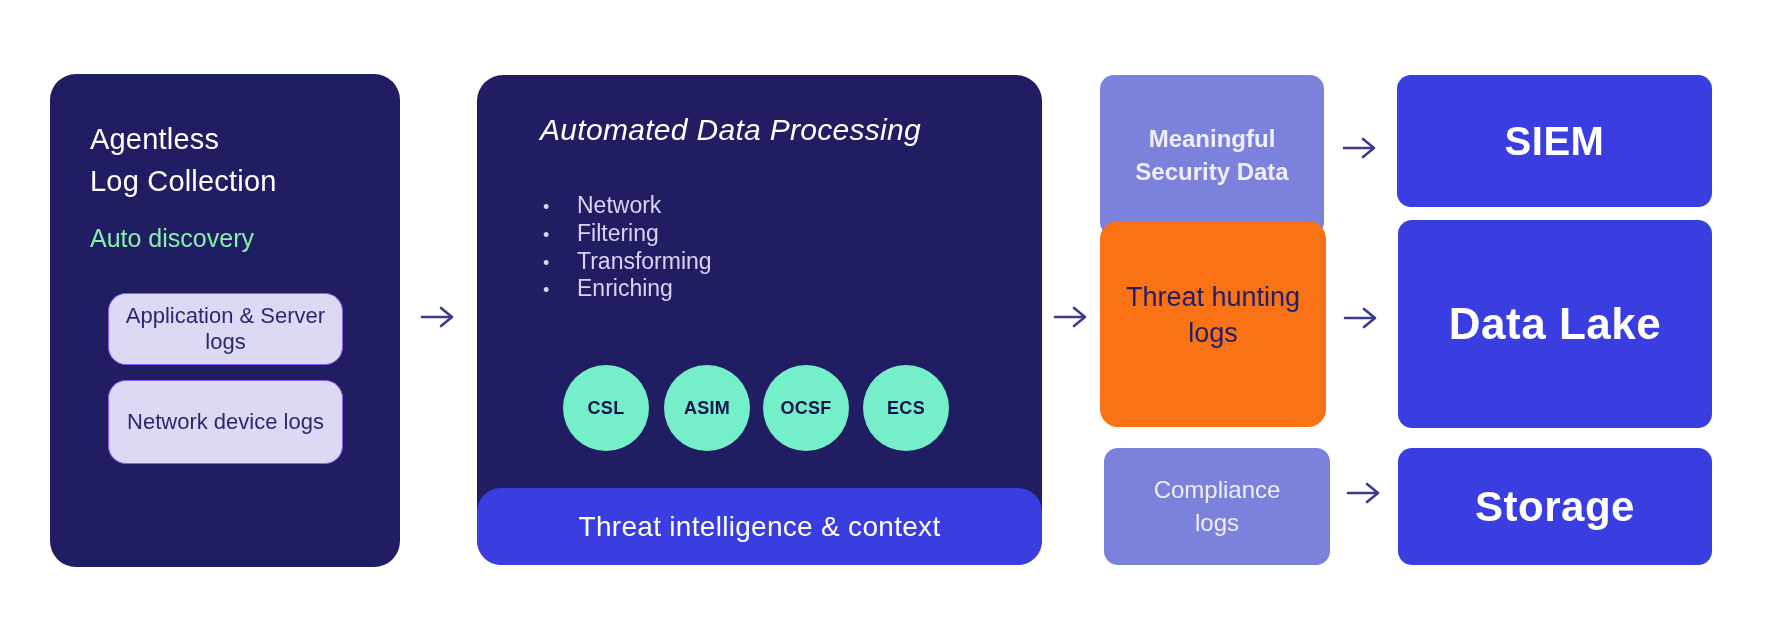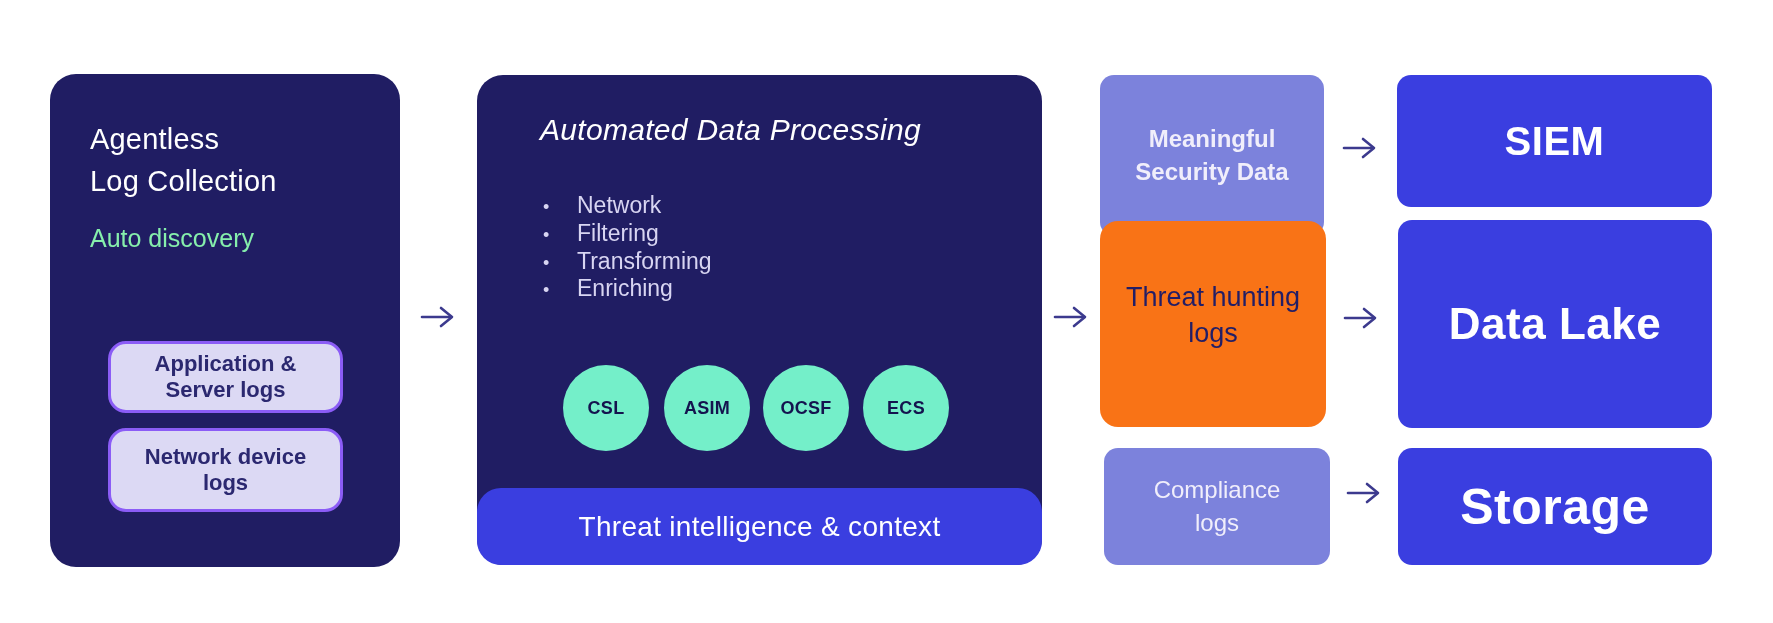--- a/index.html
+++ b/index.html
@@ -7,22 +7,22 @@
   .canvas{position:relative;width:1773px;height:623px;background:#ffffff;overflow:hidden;}
 
   
   .panel{position:absolute;background:#201d63;border-radius:26px;}
   .panel-collection{left:50px;top:74px;width:350px;height:493px;}
   .panel-processing{left:477px;top:75px;width:565px;height:490px;}
 
   .collection-title{position:absolute;left:40px;top:44px;color:#ffffff;font-size:29px;font-weight:500;line-height:1.45;letter-spacing:.2px;}
   .collection-subtitle{position:absolute;left:40px;top:150px;color:#86efac;font-size:25px;font-weight:400;}
 
-  .source-box{position:absolute;left:58px;width:235px;background:#dcd9f4;border:3px solid #8b5cf6;border-radius:18px;
-    display:flex;align-items:center;justify-content:center;text-align:center;color:#2b2870;font-size:22px;font-weight:700;line-height:1.2;box-sizing:border-box;padding:4px 10px;margin-top:48px;}
+  .source-box{position:absolute;left:58px;width:235px;background:#dcd9f4;border:1px solid #8b5cf6;border-radius:18px;
+    display:flex;align-items:center;justify-content:center;text-align:center;color:#2b2870;font-size:22px;font-weight:400;line-height:1.2;box-sizing:border-box;padding:4px 10px;}
   .source-1{top:219px;height:72px;}
   .source-2{top:306px;height:84px;}
   .source-3{top:388px;height:71px;}
 
   .processing-title{position:absolute;left:63px;top:38px;color:#ffffff;font-size:30px;font-weight:500;letter-spacing:.3px;font-style:italic;}
   .steps{position:absolute;left:66px;top:118px;}
   .step{display:flex;align-items:baseline;color:#d8d5f2;font-size:23px;line-height:25.8px;font-weight:400;}
   .step .dot{width:34px;font-size:18px;}
 
   .schema-circle{position:absolute;top:290px;width:86px;height:86px;border-radius:50%;background:#74efc9;
@@ -38,21 +38,21 @@
   
   .out-box{position:absolute;display:flex;align-items:center;justify-content:center;text-align:center;line-height:1.35;box-sizing:border-box;}
   .out-meaningful{left:1100px;top:75px;width:224px;height:161px;background:#7c82dc;border-radius:14px;color:#f0eefb;font-size:24px;font-weight:700;}
   .out-threat{left:1100px;top:221px;width:226px;height:206px;background:#f97316;border-radius:18px;color:#221e66;font-size:27px;font-weight:500;padding-bottom:18px;}
   .out-compliance{left:1104px;top:448px;width:226px;height:117px;background:#7c82dc;border-radius:14px;color:#f0eefb;font-size:24px;font-weight:400;}
 
   
   .dest-box{position:absolute;background:#3a3ee0;border-radius:14px;display:flex;align-items:center;justify-content:center;color:#ffffff;font-weight:700;letter-spacing:.5px;}
   .dest-siem{left:1397px;top:75px;width:315px;height:132px;font-size:40px;}
   .dest-datalake{left:1398px;top:220px;width:314px;height:208px;font-size:44px;}
-  .dest-storage{left:1398px;top:448px;width:314px;height:117px;font-size:50px;text-align:center;}
+  .dest-storage{left:1398px;top:448px;width:314px;height:117px;font-size:42px;text-align:center;}
 
   
   .flow-arrow{position:absolute;width:36px;height:26px;}
   .arrow-1{left:420px;top:304px;}
   .arrow-2{left:1053px;top:304px;}
   .arrow-3{left:1342px;top:135px;}
   .arrow-4{left:1343px;top:305px;}
   .arrow-5{left:1346px;top:480px;}
   .flow-arrow svg{display:block;width:100%;height:100%;}
 </style>

